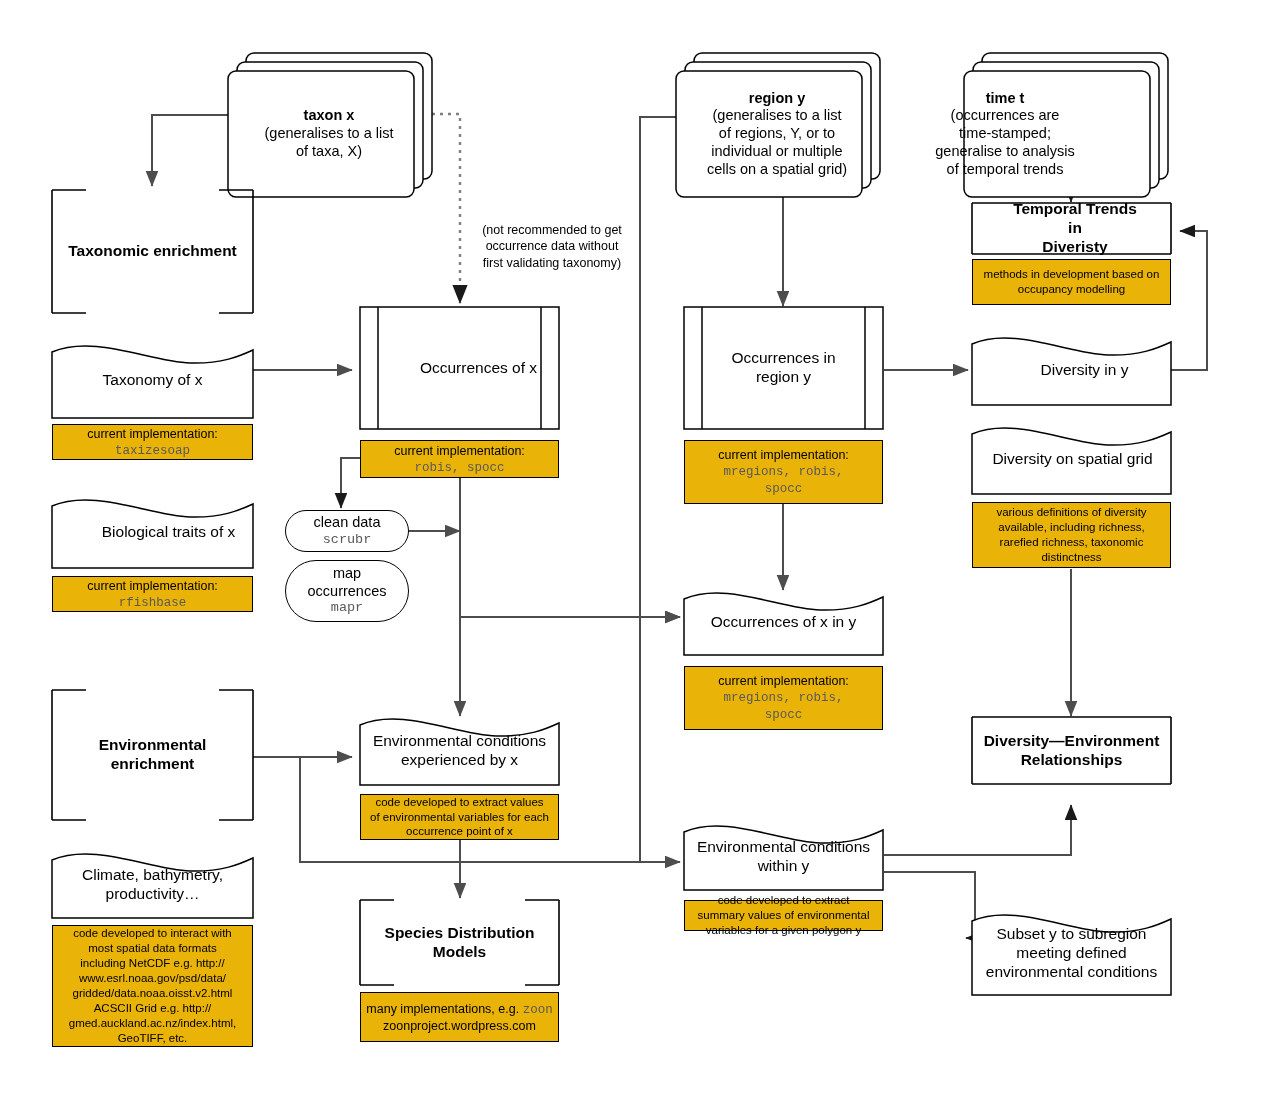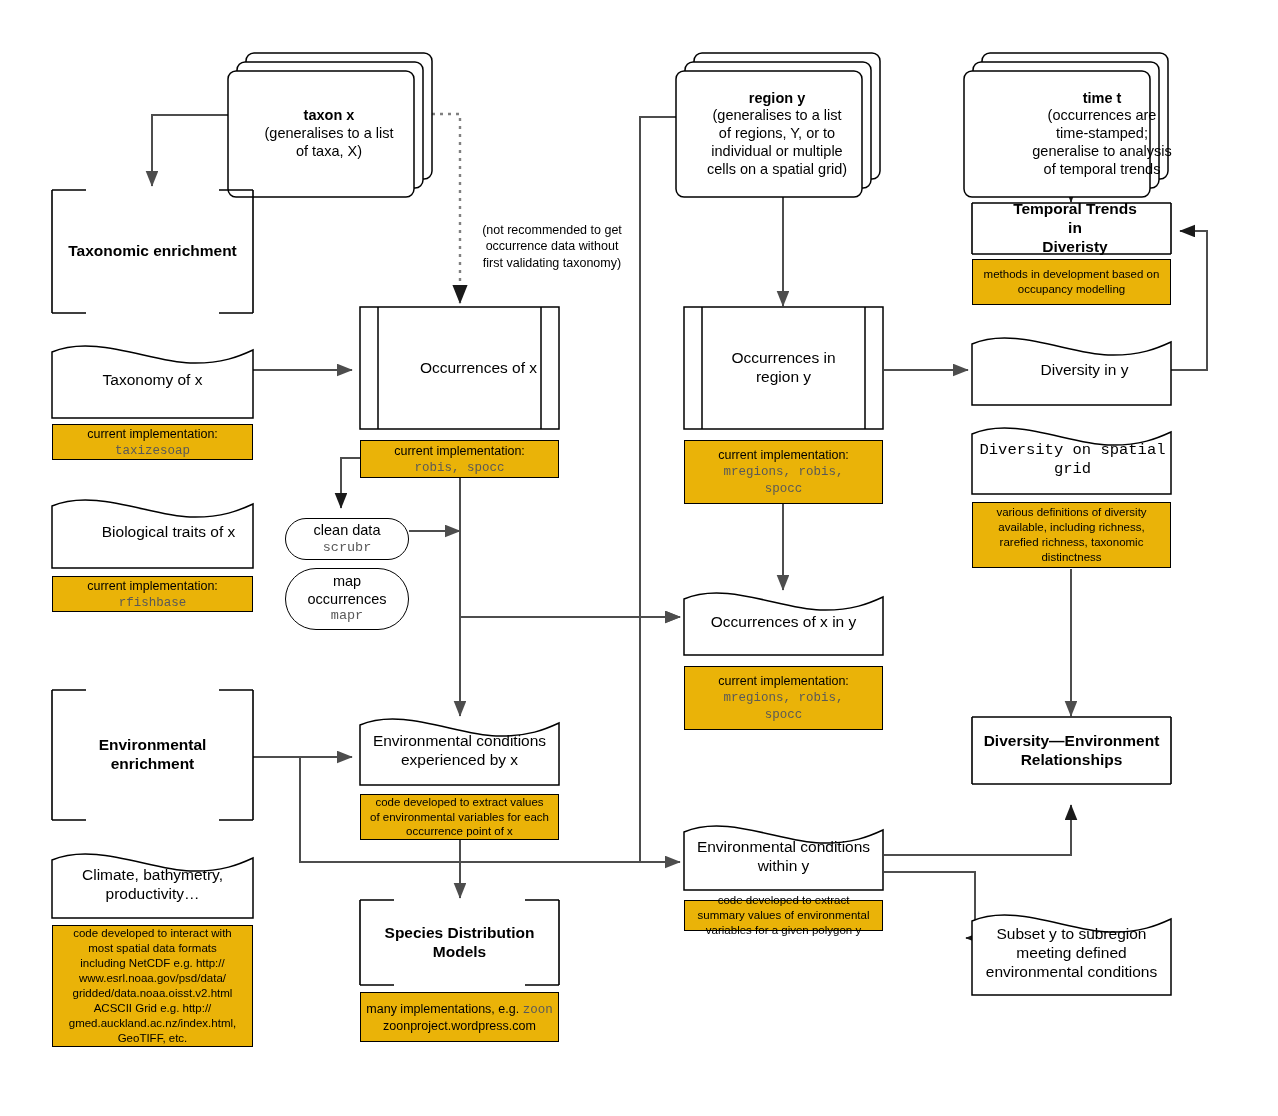--- a/index.html
+++ b/index.html
@@ -7,21 +7,21 @@
   #canvas{position:relative;width:1278px;height:1116px;background:#ffffff;overflow:hidden;}
   svg.layer{position:absolute;left:0;top:0;width:1278px;height:1116px;pointer-events:none;}
   .node{position:absolute;box-sizing:border-box;display:flex;align-items:center;justify-content:center;text-align:center;line-height:1.22;}
   .node .txt{width:100%;padding:0 6px;box-sizing:border-box;}
   .t-big{font-size:15.5px;}
   .t-mid{font-size:14.5px;}
   .t-note{font-size:11.5px;line-height:1.30;}
   .t-note2{font-size:12.5px;line-height:1.28;}
   .bold{font-weight:bold;}
   .mono{font-family:"Liberation Mono",monospace;color:#595959;}
-  .pill{border:1.4px solid #000;background:#fff;border-radius:999px;margin-top:8px;}
+  .pill{border:1.4px solid #000;background:#fff;border-radius:999px;}
   .capt{position:absolute;box-sizing:border-box;border:1.4px solid #000;background:#eab308;display:flex;align-items:center;justify-content:center;text-align:center;}
   .plain{position:absolute;}
 </style>
 </head>
 <body>
 
 <div id="canvas">
 
   <svg class="layer" viewBox="0 0 1278 1116">
     <defs>
@@ -149,21 +149,21 @@
   <div class="node plain" style="left:684px;top:71px;width:186px;height:126px;">
     <div class="txt t-mid">
       <div class="bold">region y</div>
       <div style="white-space:pre-line;">(generalises to a list
 of regions, Y, or to
 individual or multiple
 cells on a spatial grid)</div>
     </div>
   </div>
 
-  <div class="node plain" style="left:1009px;top:71px;width:186px;height:126px;">
+  <div class="node plain" style="left:912px;top:71px;width:186px;height:126px;">
     <div class="txt t-mid">
       <div class="bold">time t</div>
       <div style="white-space:pre-line;">(occurrences are
 time-stamped;
 generalise to analysis
 of temporal trends</div>
     </div>
   </div>
 
   <div class="node plain" style="left:52px;top:190px;width:201px;height:123px;">
@@ -310,21 +310,21 @@
 
   <div class="capt" style="left:972px;top:259px;width:199px;height:46px;">
     <div class="t-note" style="white-space:pre-line;">methods in development based on
 occupancy modelling</div>
   </div>
 
   <div class="node plain" style="left:972px;top:335px;width:225px;height:70px;">
     <div class="txt t-big">Diversity in y</div>
   </div>
 
-  <div class="node plain" style="left:972px;top:425px;width:201px;height:69px;font-family:Liberation Mono, monospace;">
+  <div class="node plain" style="left:972px;top:425px;width:201px;height:69px;">
     <div class="txt t-big">Diversity on spatial grid</div>
   </div>
 
   <div class="capt" style="left:972px;top:502px;width:199px;height:66px;">
     <div class="t-note" style="white-space:pre-line;">various definitions of diversity
 available, including richness,
 rarefied richness, taxonomic
 distinctness</div>
   </div>
 

